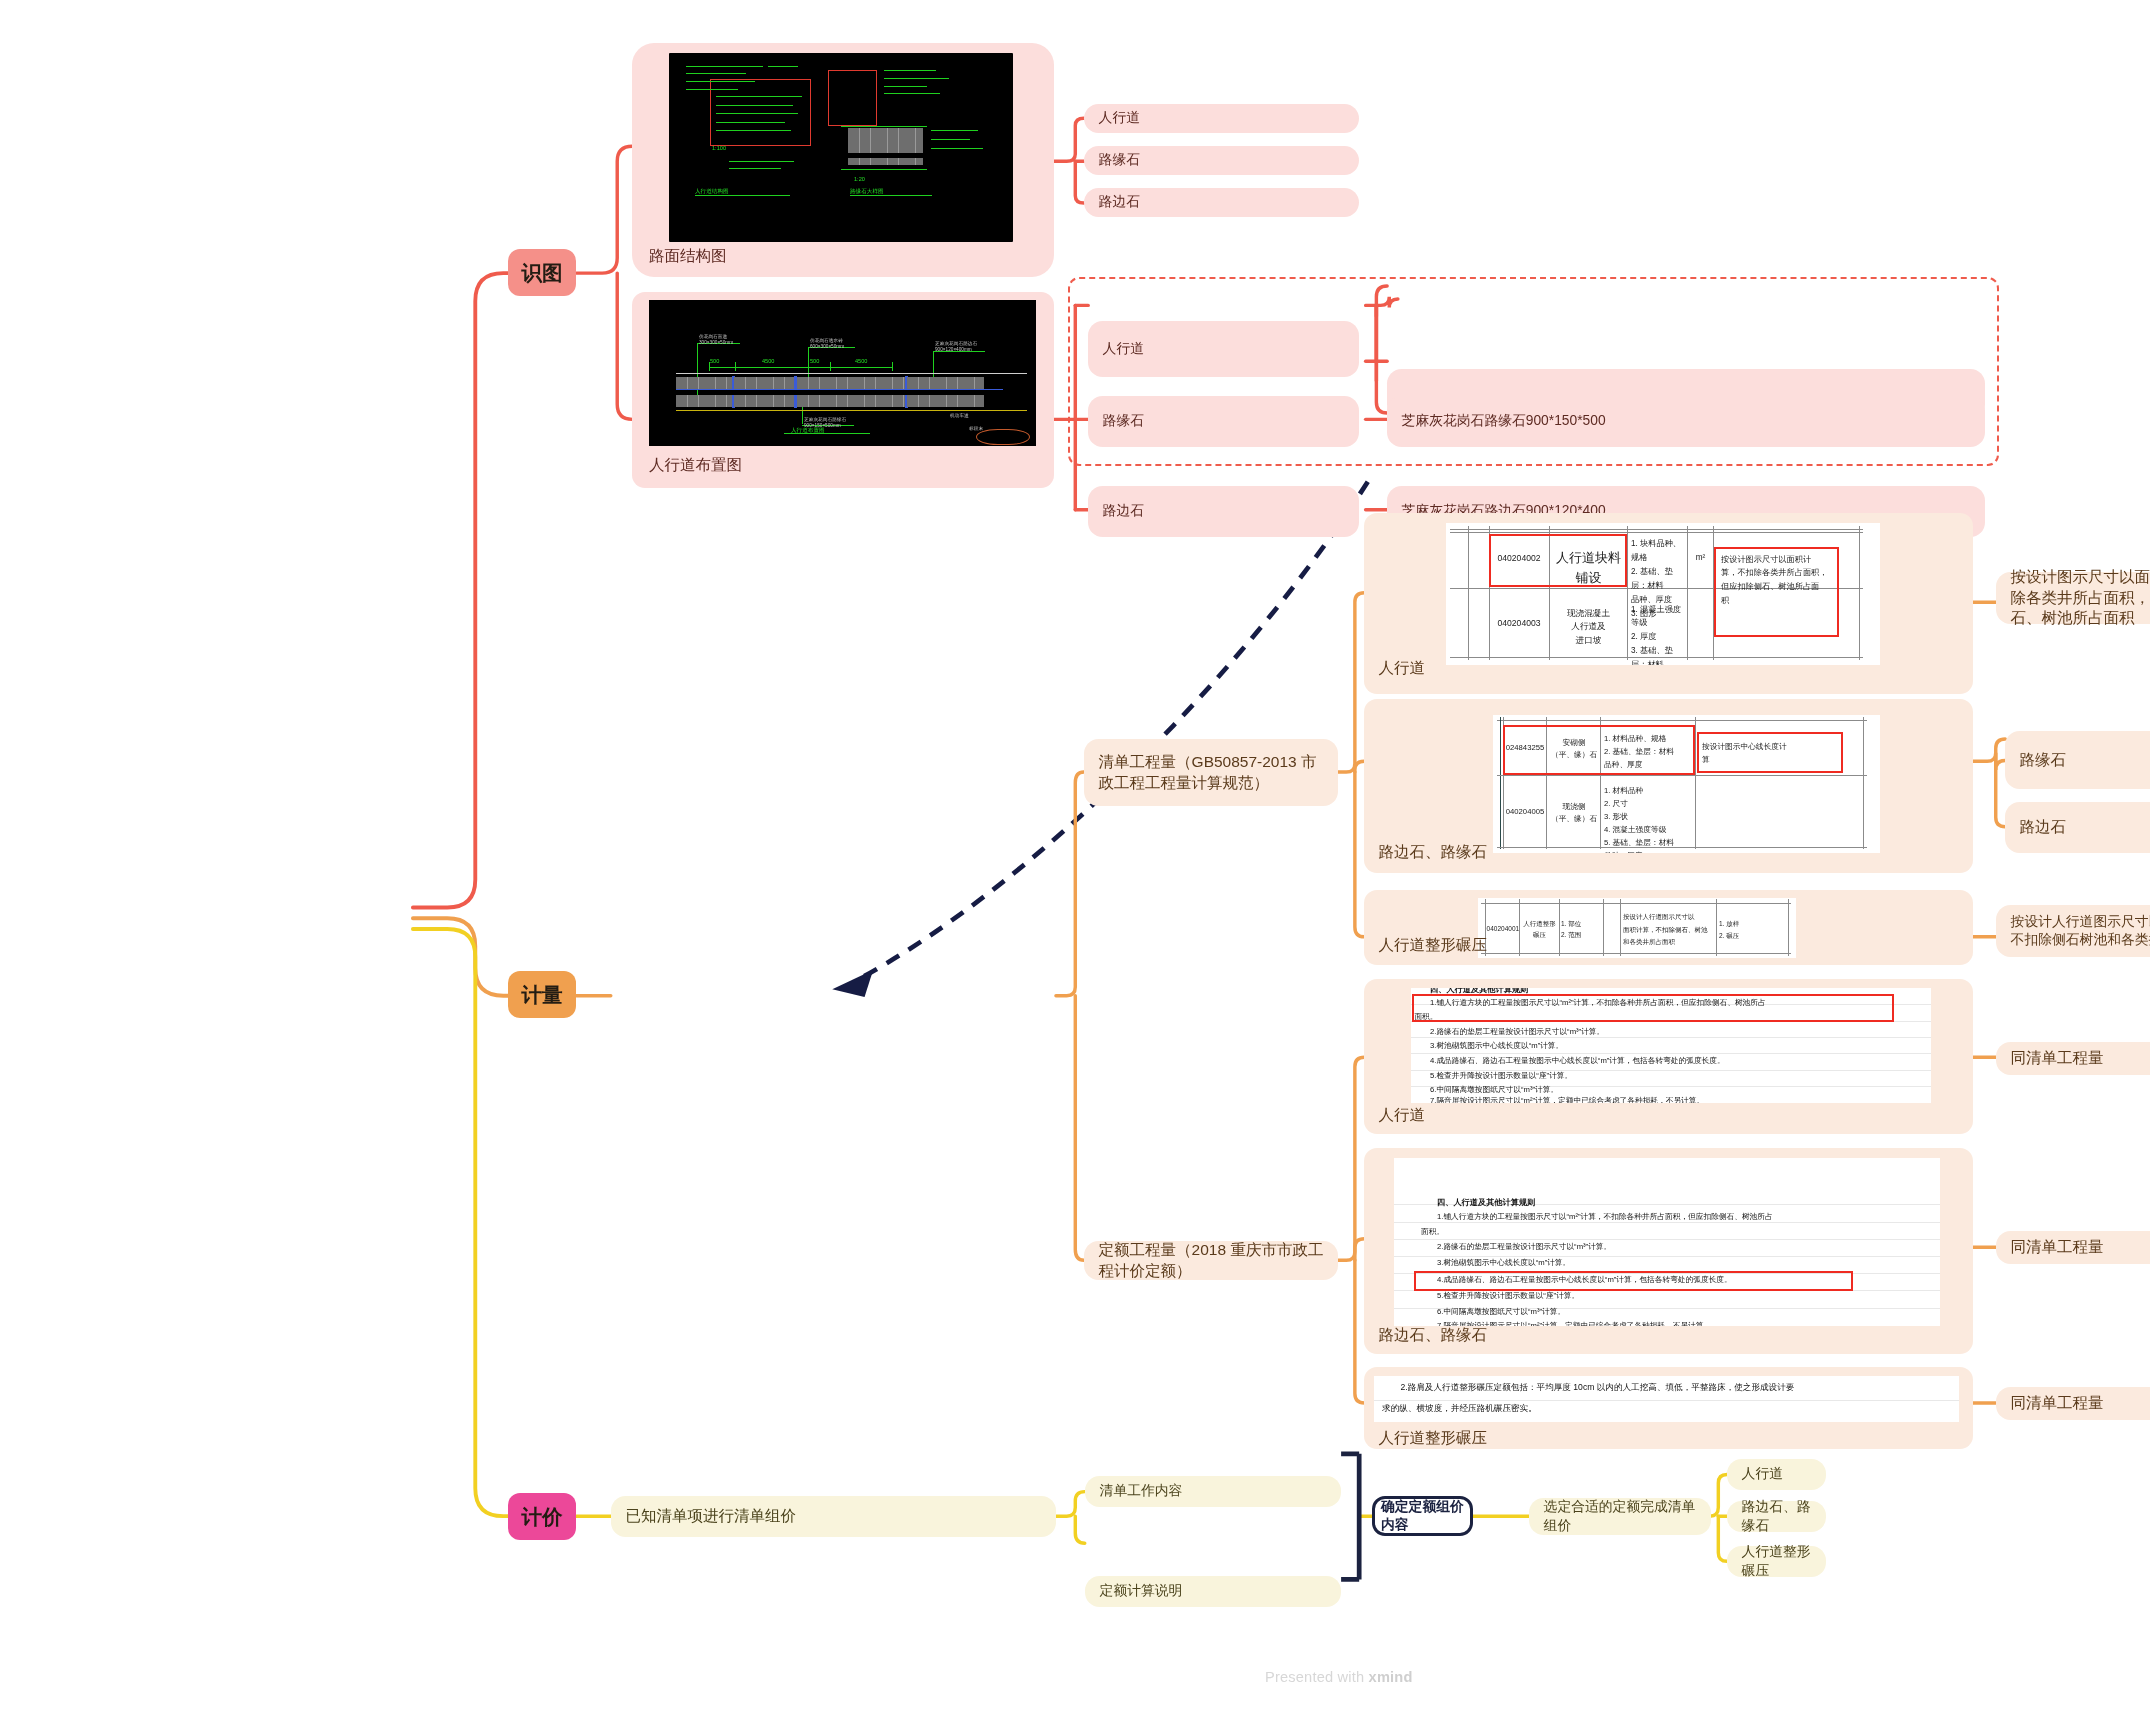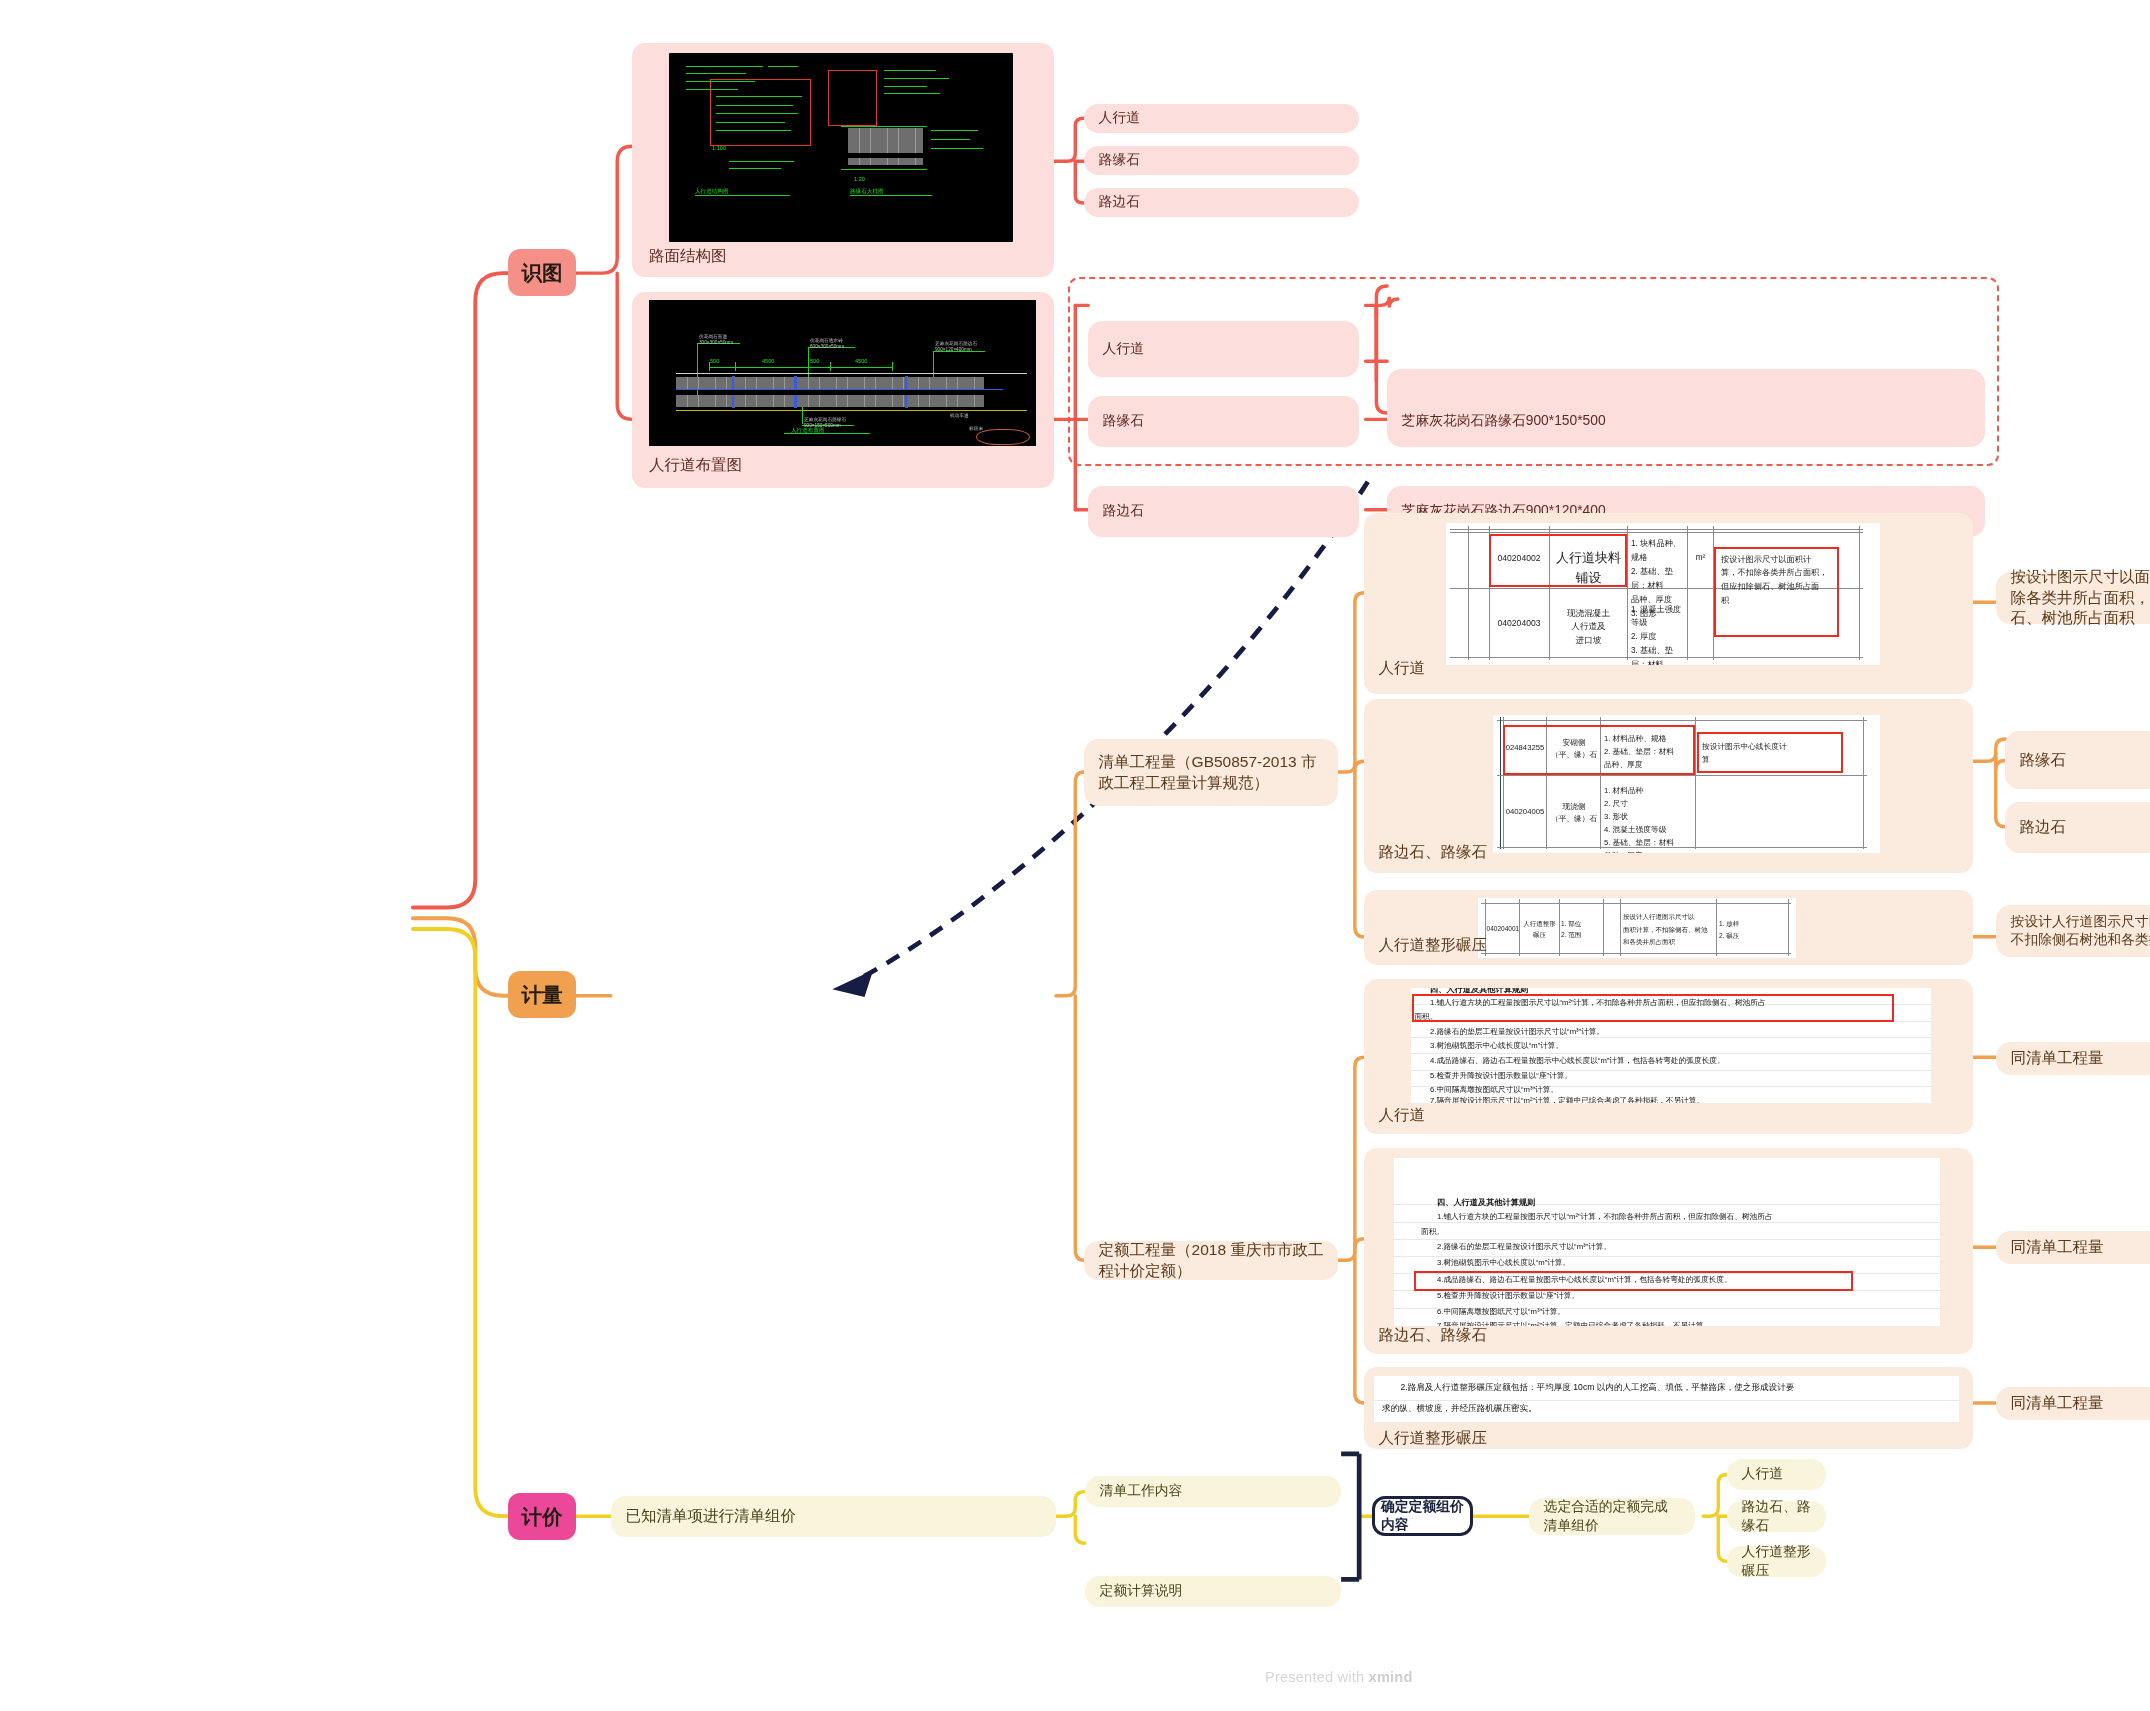--- a/index.html
+++ b/index.html
@@ -172,21 +172,21 @@
   </g>
 </svg>
 
 <div class="layer">
 
 
   <div class="node pill red" style="left:508px;top:249px;width:68px;height:47px;">
     <span>识图</span>
   </div>
 
-  <div class="node pink-img top" style="left:632px;top:43px;width:422px;height:234px;display:block;padding:0;border-radius:13px;">
+  <div class="node pink-img top" style="left:632px;top:43px;width:422px;height:234px;display:block;padding:0;border-radius:22px;">
     <div class="imgbox cad" style="left:37px;top:9.5px;width:344px;height:189px;border-radius:0.9px;">
       <div class="rd" style="left:41px;top:26px;width:99px;height:65px;"></div>
       <div class="rd" style="left:159px;top:17px;width:47px;height:54px;"></div>
       <div class="gl" style="left:17px;top:13px;width:77px;height:0.9px;"></div>
       <div class="gl" style="left:17px;top:20.6px;width:60px;height:0.9px;"></div>
       <div class="gl" style="left:17px;top:28px;width:69px;height:0.9px;"></div>
       <div class="gl" style="left:17px;top:36px;width:52px;height:0.9px;"></div>
       <div class="gl" style="left:99px;top:13px;width:30px;height:0.9px;"></div>
       <div class="gl" style="left:215px;top:17px;width:52px;height:0.9px;"></div>
       <div class="gl" style="left:215px;top:25px;width:65px;height:0.9px;"></div>
@@ -505,21 +505,21 @@
     <span>清单工作内容</span>
   </div>
   <div class="node yellow-soft fs30" style="left:1085px;top:1576px;width:256px;height:31px;">
     <span>定额计算说明</span>
   </div>
 
   <div class="node dark-pill fs30" style="left:1372px;top:1496px;width:101px;height:40px;justify-content:center;padding:0 6px;">
     <span>确定定额组价内容</span>
   </div>
 
-  <div class="node yellow-soft fs30" style="left:1529px;top:1498px;width:166px;height:37px;">
+  <div class="node yellow-soft fs30" style="left:1529px;top:1498px;width:182px;height:37px;">
     <span>选定合适的定额完成清单组价</span>
   </div>
 
   <div class="node yellow-soft fs30" style="left:1727px;top:1459px;width:99px;height:31px;">
     <span>人行道</span>
   </div>
   <div class="node yellow-soft fs30" style="left:1727px;top:1501px;width:99px;height:31px;">
     <span>路边石、路缘石</span>
   </div>
   <div class="node yellow-soft fs30" style="left:1727px;top:1546px;width:99px;height:31px;">

